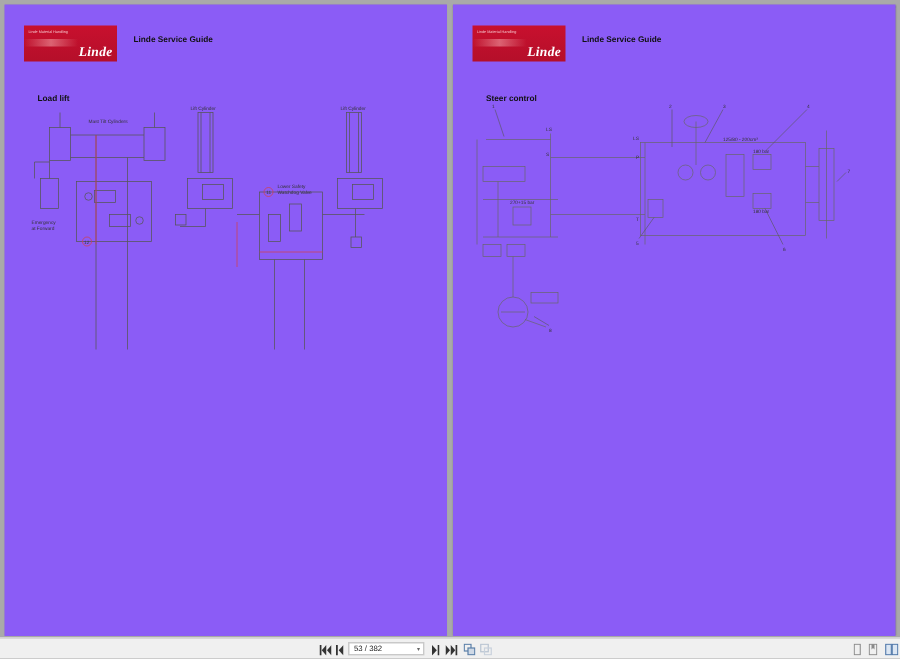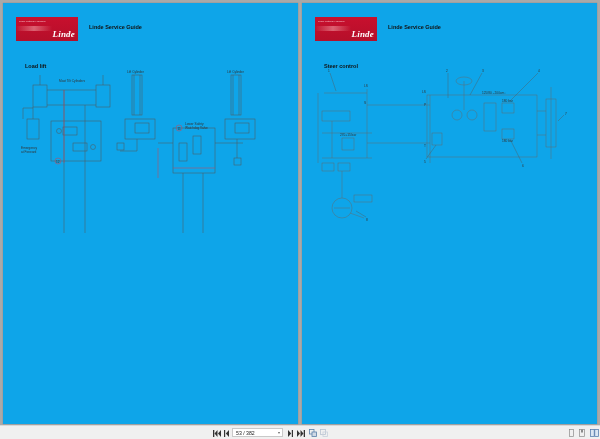--- a/index.html
+++ b/index.html
@@ -3,21 +3,21 @@
 <meta charset="utf-8">
 <style>
   html, body { margin:0; padding:0; }
   body {
     width:600px; height:439px; overflow:hidden; position:relative;
     background:#a9a9a9;
     font-family:"Liberation Sans", sans-serif;
   }
   .viewer { position:absolute; left:0; top:0; width:600px; height:425px; background:#a9a9a9; }
   .page {
-    position:absolute; top:3px; width:295px; height:421px; background:#0ea5e9;
+    position:absolute; top:3px; width:295px; height:421px; background:#8b5cf6;
     box-shadow:0 0 1px #777;
   }
   .page.left { left:3px; }
   .page.right { left:302px; }
   .logo {
     position:absolute; left:13px; top:14px; width:62px; height:24px;
     background:linear-gradient(180deg,#c8102e 0%,#b50f2a 100%);
     overflow:hidden;
   }
   .logo .tag { position:absolute; left:3px; top:3px; font-size:2.5px; color:#f5c0c8; white-space:nowrap; }

